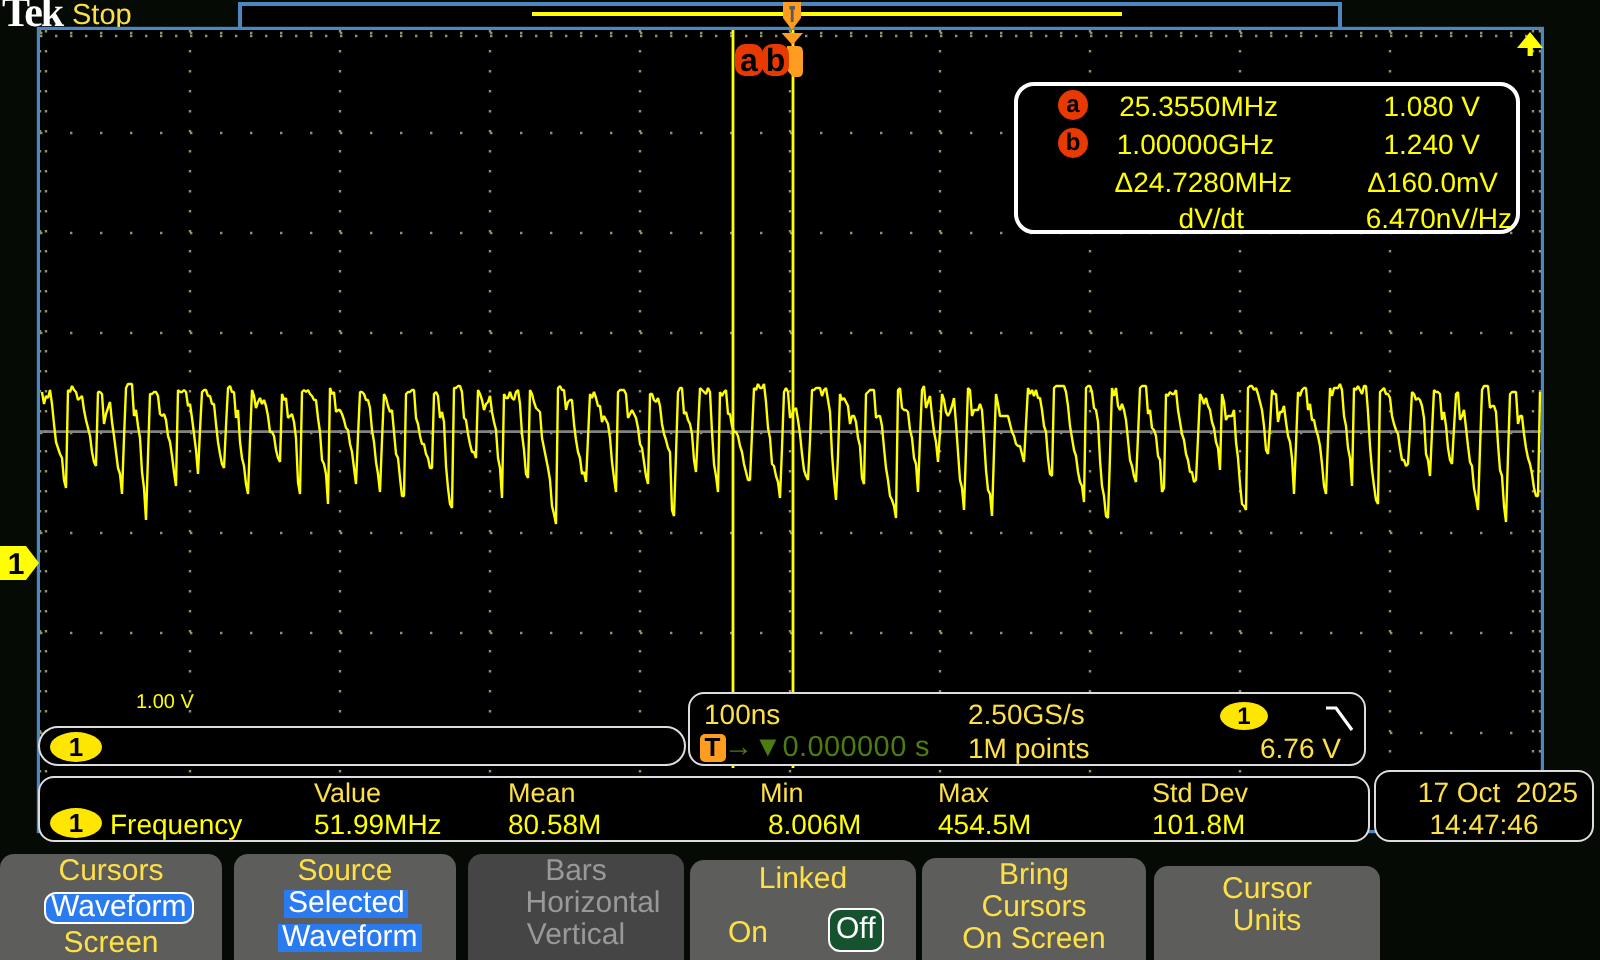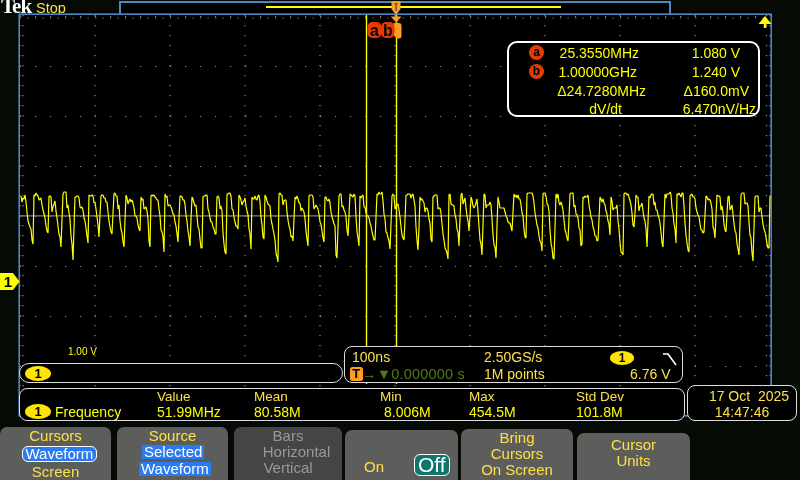--- a/index.html
+++ b/index.html
@@ -129,22 +129,23 @@
 <div class="abs wt" style="left:0px;top:462.5px;width:111px;font-size:15px;text-align:center;">Screen</div>
 
 <div class="abs wt" style="left:117px;top:426.5px;width:111px;font-size:15px;text-align:center;">Source</div>
 <div class="abs" style="left:142px;top:445px;background:#2a7af0;color:#fff;font-size:15px;padding:0 2px;line-height:14px;">Selected</div>
 <div class="abs" style="left:139px;top:461.5px;background:#2a7af0;color:#fff;font-size:15px;padding:0 2px;line-height:14.5px;">Waveform</div>
 
 <div class="abs" style="left:234px;top:427px;width:108px;font-size:15px;text-align:center;color:#999;">Bars</div>
 <div class="abs" style="left:234px;top:443px;width:125px;font-size:15px;text-align:center;color:#999;">Horizontal</div>
 <div class="abs" style="left:234px;top:459px;width:108px;font-size:15px;text-align:center;color:#999;">Vertical</div>
 
+<div class="abs wt" style="left:345px;top:430.5px;width:113px;font-size:15px;text-align:center;">Linked</div>
 <div class="abs wt" style="left:364px;top:458px;font-size:15px;">On</div>
-<div class="abs" style="left:414px;top:454px;background:#0f766e;border:1.5px solid #fff;border-radius:6px;color:#fff;font-size:21px;padding:2px 3px;line-height:16px;">Off</div>
+<div class="abs" style="left:414px;top:454px;background:#14532d;border:1.5px solid #fff;border-radius:6px;color:#fff;font-size:15px;padding:2px 3px;line-height:16px;">Off</div>
 
 <div class="abs wt" style="left:461px;top:429px;width:112px;font-size:15px;text-align:center;">Bring</div>
 <div class="abs wt" style="left:461px;top:445px;width:112px;font-size:15px;text-align:center;">Cursors</div>
 <div class="abs wt" style="left:577px;top:435.5px;width:113px;font-size:15px;text-align:center;">Cursor</div>
 
 <div class="abs wt" style="left:461px;top:461px;width:112px;font-size:15px;text-align:center;">On Screen</div>
 <div class="abs wt" style="left:577px;top:451.5px;width:113px;font-size:15px;text-align:center;">Units</div>
 
 </div>
 </body></html>

